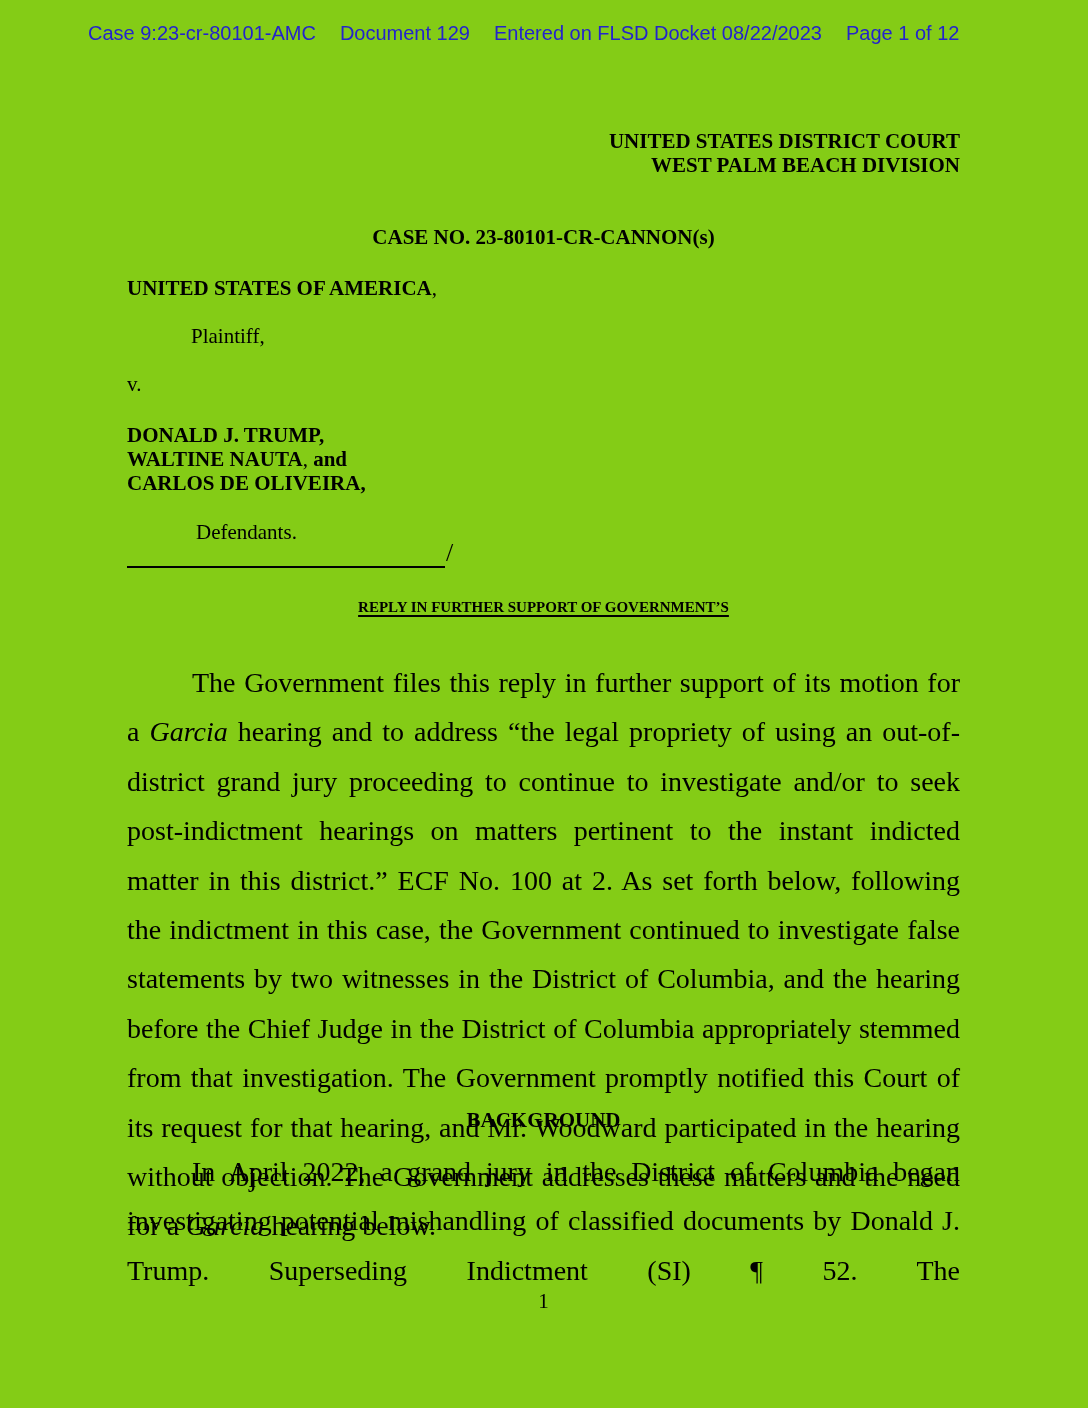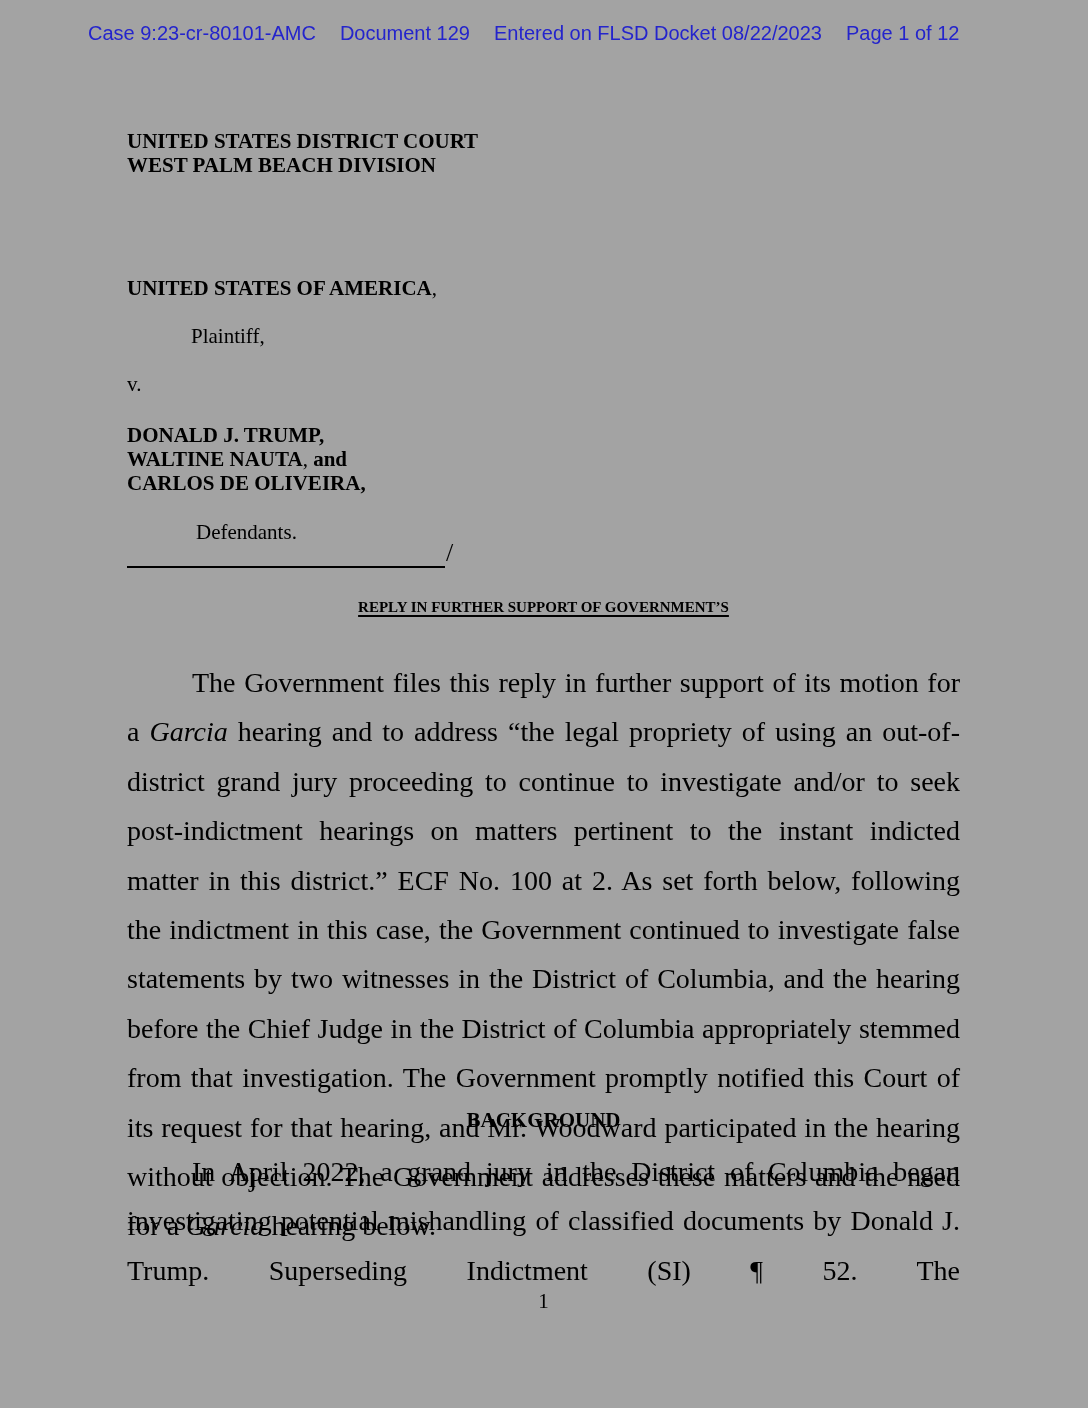--- a/index.html
+++ b/index.html
@@ -1,42 +1,42 @@
 <!DOCTYPE html>
 <html><head>
 <meta charset="utf-8">
 <style>
   * { margin: 0; padding: 0; box-sizing: border-box; }
   html, body { background: #ffffff; }
   .page {
     position: relative;
     width: 1088px;
     height: 1408px;
-    background: #a3a3a3;
+    background: #84cc16;
     color: #000000;
     font-family: "Liberation Serif", "DejaVu Serif", serif;
     overflow: hidden;
   }
   .docket-header {
     position: absolute;
     left: 88px;
     top: 22px;
     display: flex;
     gap: 24px;
     white-space: nowrap;
     font-family: "Liberation Sans", "DejaVu Sans", sans-serif;
     font-size: 20px;
     color: #2424CC;
   }
   .court-block {
     position: absolute;
     left: 127px;
     top: 129px;
     width: 833px;
-    text-align: left;
+    text-align: right;
     font-weight: bold;
     font-size: 21px;
     line-height: 24px;
   }
   .case-no {
     position: absolute;
     left: 127px;
     top: 225px;
     width: 833px;
     text-align: center;
@@ -133,20 +133,21 @@
       <span>Document 129</span>
       <span>Entered on FLSD Docket 08/22/2023</span>
       <span>Page 1 of 12</span>
     </div>
 
   <div class="court-block">
     <div>UNITED STATES DISTRICT COURT</div>
     <div>WEST PALM BEACH DIVISION</div>
   </div>
 
+  <div class="case-no">CASE NO. 23-80101-CR-CANNON(s)</div>
 
   <div class="cap-line cap-plaintiff"><span class="bold">UNITED STATES OF AMERICA</span><span>,</span></div>
 
   <div class="cap-line cap-plaintiff-role">Plaintiff,</div>
 
   <div class="cap-line cap-v">v.</div>
 
   <div class="cap-line cap-def1">DONALD J. TRUMP,</div>
 
   <div class="cap-line cap-def2"><span class="bold">WALTINE NAUTA</span><span>, </span><span class="bold">and</span></div>

